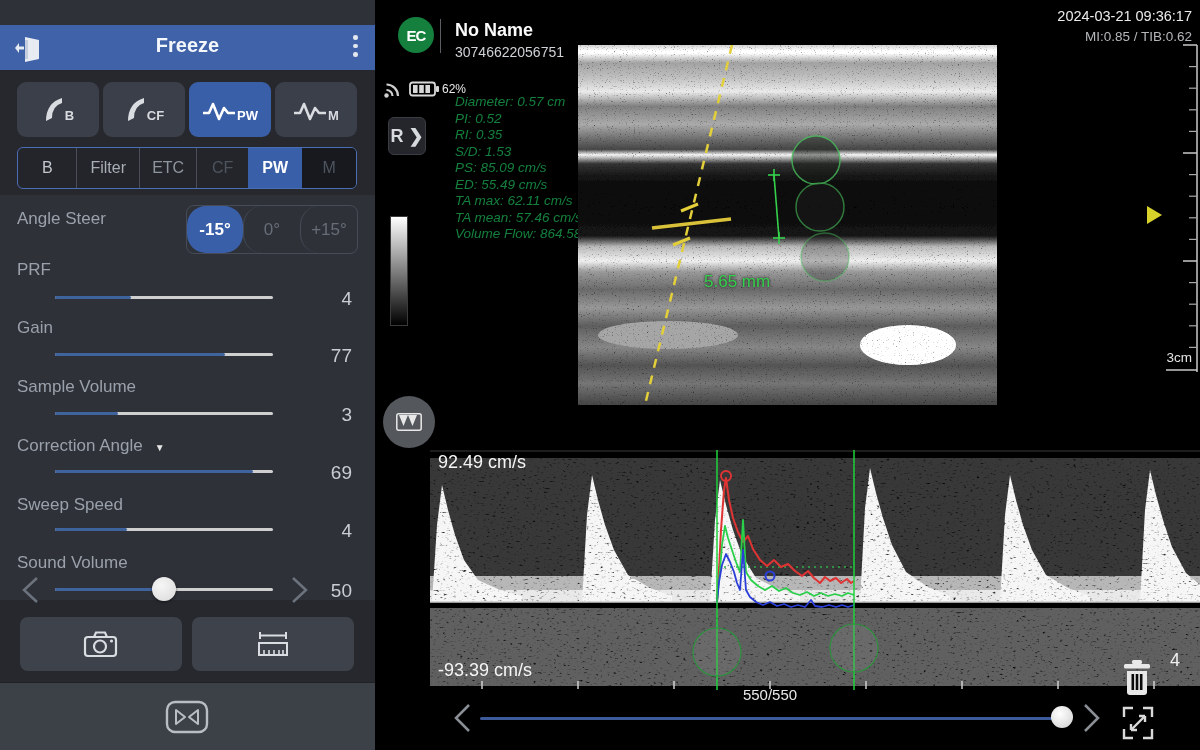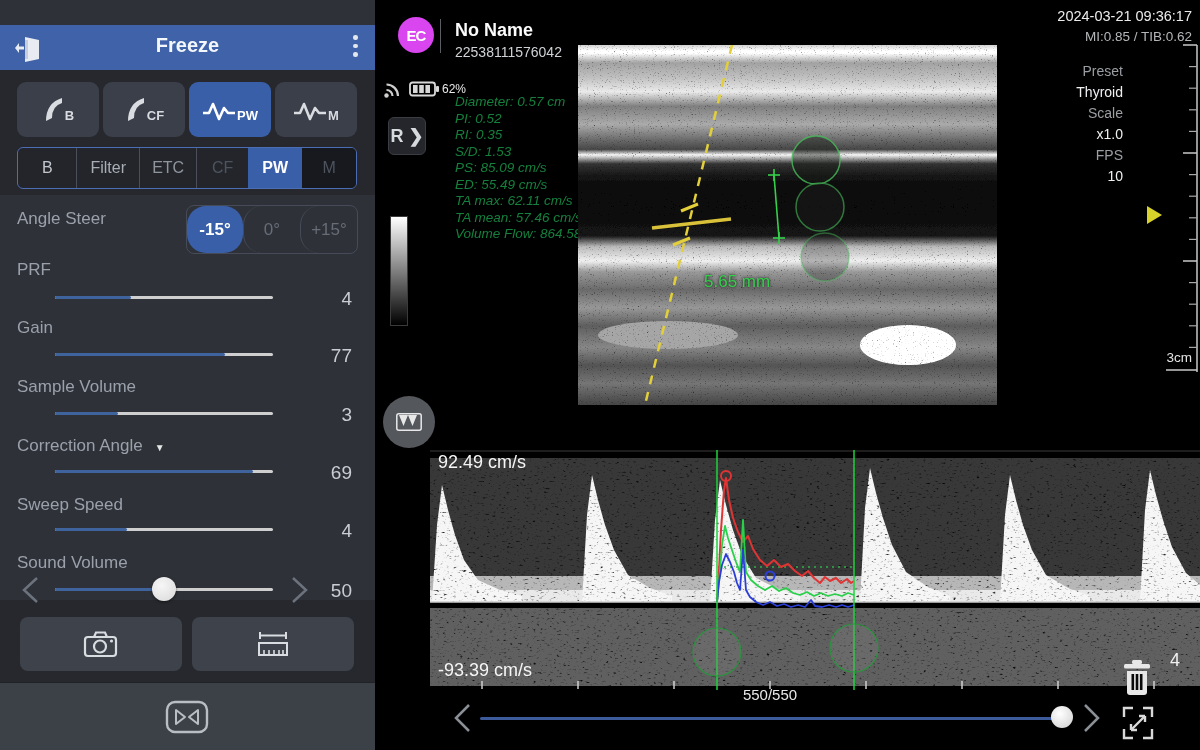--- a/index.html
+++ b/index.html
@@ -42,21 +42,21 @@
   .fill{position:absolute;left:0;top:0;height:3px;border-radius:2px;background:#3f639d;}
   .sliderval{width:60px;text-align:right;color:#c9cdd3;font-size:19px;}
   .caret{color:#e6e6e6;font-size:10px;margin-left:12px;}
   .thumb{width:24px;height:24px;border-radius:50%;
          background:radial-gradient(circle at 40% 35%,#f6f6f6,#d9d9d9);box-shadow:0 1px 3px rgba(0,0,0,.5);}
   .actbtn{top:617px;width:162px;height:54px;border-radius:8px;background:#3d424b;
           display:flex;align-items:center;justify-content:center;}
   .footer{left:0;top:682px;width:375px;height:68px;background:#3c4047;border-top:1px solid #202228;}
   
   .stage{left:375px;top:0;width:825px;height:750px;background:#000;}
-  .eclogo{left:23px;top:17px;width:36px;height:36px;border-radius:50%;background:#d946ef;color:#fff;
+  .eclogo{left:23px;top:17px;width:36px;height:36px;border-radius:50%;background:#15803d;color:#fff;
           font-weight:bold;font-size:15px;display:flex;align-items:center;justify-content:center;letter-spacing:-1px;}
   .vdiv{left:65px;top:19px;width:1px;height:34px;background:#5a5d61;}
   .pname{left:80px;top:20px;color:#fbfbfb;font-size:18px;font-weight:bold;}
   .pid{left:80px;top:44px;color:#cfd2d6;font-size:14px;}
   .dt{right:8px;top:8px;color:#ececec;font-size:14.5px;text-align:right;}
   .mitib{right:8px;top:29px;color:#b4b7ba;font-size:13.5px;text-align:right;}
   .battxt{left:67px;top:82px;color:#e9e9e9;font-size:12px;}
   .meas{left:80px;top:94px;color:#15803d;font-size:13.5px;line-height:16.5px;
         text-shadow:0 0 3px #000;font-style:italic;}
   .rbtn{left:13px;top:117px;width:36px;height:36px;background:#24262b;border:1px solid #3a3d44;
@@ -217,21 +217,21 @@
       <path d="M33,10 L33,24 L24,17 Z" fill="none" stroke="#b9bdc4" stroke-width="2" stroke-linejoin="round"></path>
     </svg>
   </div>
 </div>
 
 <div class="abs stage">
 
   <div class="abs eclogo">EC</div>
   <div class="abs vdiv"></div>
   <div class="abs pname">No Name</div>
-  <div class="abs pid">22538111576042</div>
+  <div class="abs pid">30746622056751</div>
   <div class="abs dt">2024-03-21 09:36:17</div>
   <div class="abs mitib">MI:0.85 / TIB:0.62</div>
 
   <svg class="abs" style="left:8px;top:79px;" width="22" height="20" viewBox="0 0 22 20">
     <circle cx="3.5" cy="16.5" r="2.2" fill="#cfcfcf"></circle>
     <path d="M3.5,11 A6,6 0 0 1 9.5,17" fill="none" stroke="#cfcfcf" stroke-width="2.2"></path>
     <path d="M3.5,5.5 A11.5,11.5 0 0 1 15,17" fill="none" stroke="#cfcfcf" stroke-width="2.2"></path>
   </svg>
   <svg class="abs" style="left:34px;top:80px;" width="31" height="18" viewBox="0 0 31 18">
     <rect x="1" y="2.5" width="25" height="13" rx="2.5" fill="none" stroke="#d8d8d8" stroke-width="1.8"></rect>
@@ -311,28 +311,20 @@
         <line x1="195" y1="193" x2="207" y2="193"></line>
           <line x1="201" y1="187" x2="201" y2="199"></line>
       </g>
       <circle cx="238" cy="115" r="24" fill="rgba(25,28,25,0.45)" stroke="rgba(70,190,90,0.8)" stroke-width="1.5"></circle>
       <circle cx="242" cy="162" r="24" fill="rgba(25,28,25,0.5)" stroke="rgba(70,190,90,0.6)" stroke-width="1.5"></circle>
       <circle cx="247" cy="212" r="24" fill="rgba(40,44,40,0.3)" stroke="rgba(70,190,90,0.45)" stroke-width="1.5"></circle>
     </svg>
   </div>
   <div class="abs caliperlbl">5.65 mm</div>
 
-  <div class="abs infoblock">
-    <div class="lab">Preset</div>
-    <div class="val">Thyroid</div>
-    <div class="lab">Scale</div>
-    <div class="val">x1.0</div>
-    <div class="lab">FPS</div>
-    <div class="val">10</div>
-  </div>
 
   <div class="abs focus-tri"></div>
 
   <svg class="abs" style="left:765px;top:38px;" width="60" height="345" viewBox="0 0 60 345">
     <line x1="57" y1="7" x2="57" y2="334" stroke="#c9c9c9" stroke-width="1.5"></line>
     <g stroke="#c9c9c9" stroke-width="1.5">
       <line x1="43" y1="7" x2="57" y2="7"></line>
         <line x1="43" y1="115" x2="57" y2="115"></line>
       <line x1="43" y1="223" x2="57" y2="223"></line>
         <line x1="26" y1="332" x2="57" y2="332"></line>

